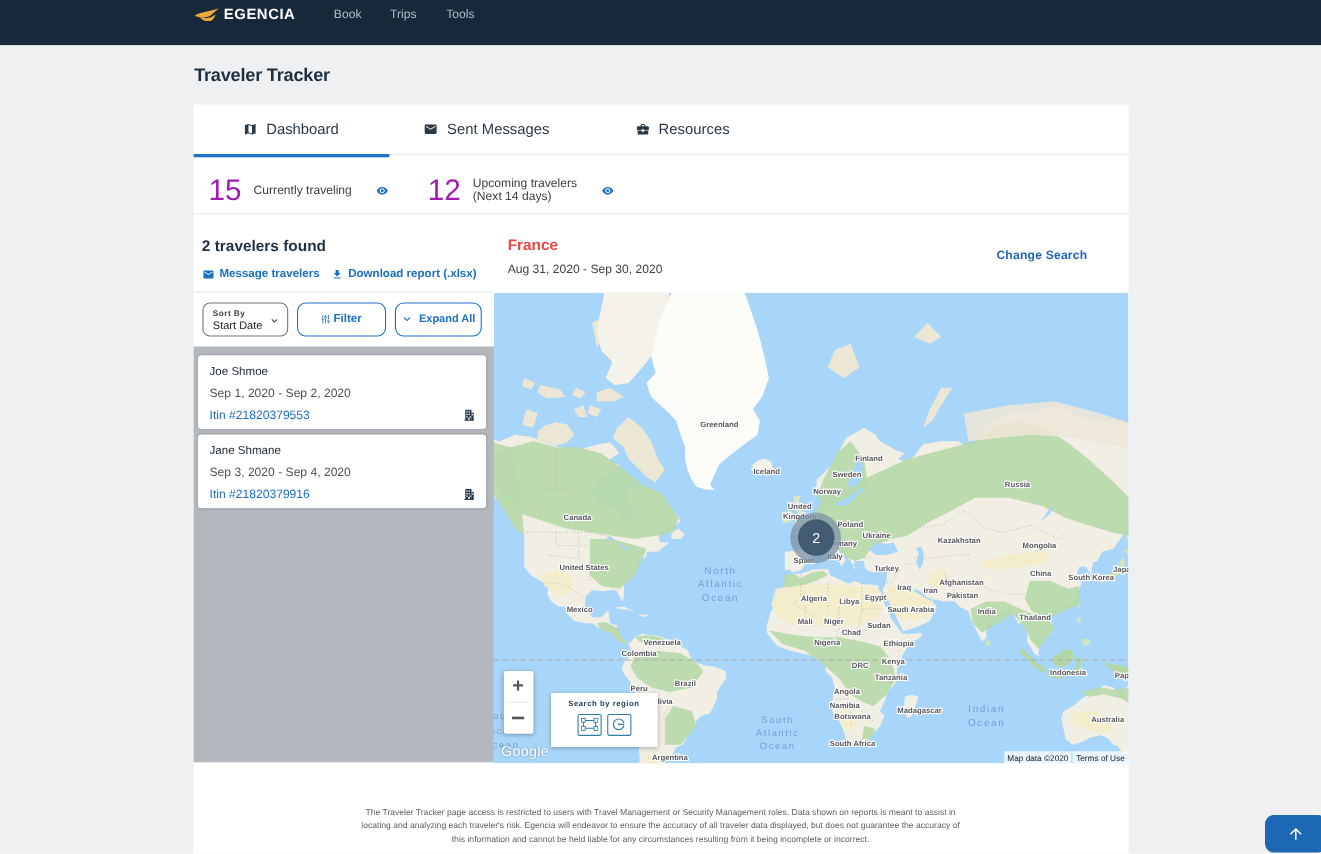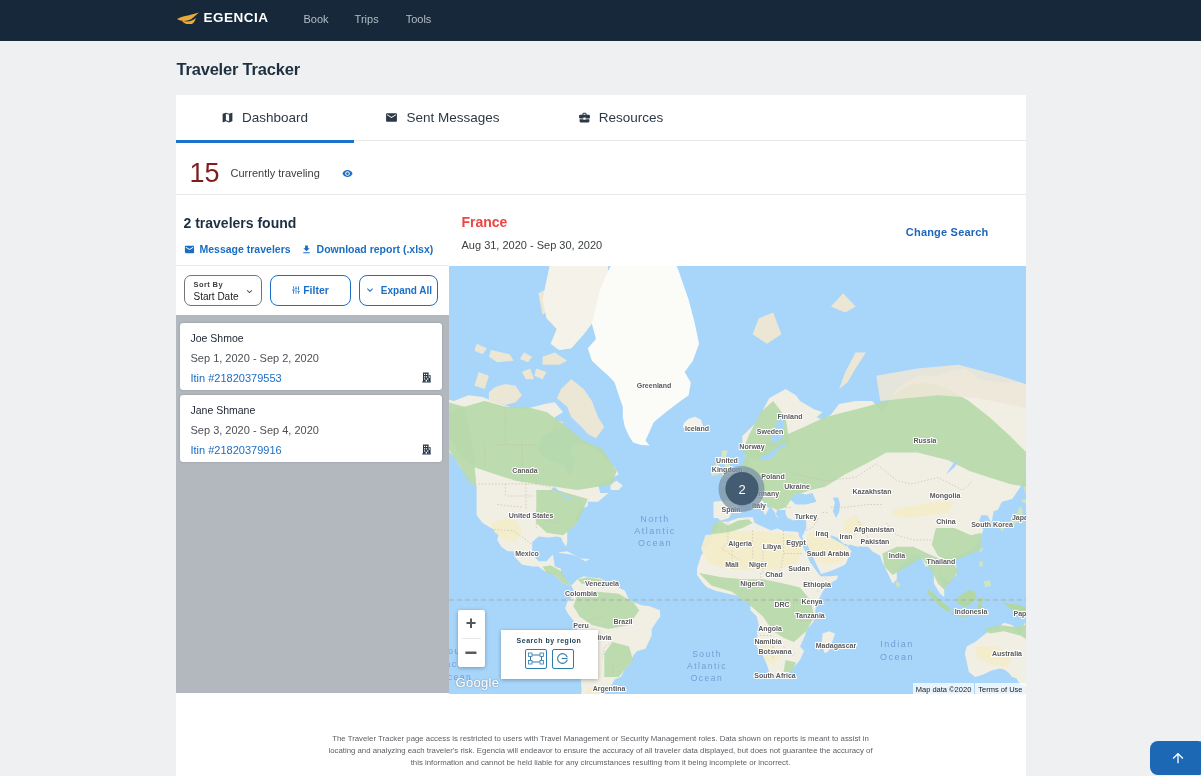--- a/index.html
+++ b/index.html
@@ -1,36 +1,36 @@
 <!DOCTYPE html>
 <html><head><meta charset="utf-8"><title>Traveler Tracker</title><style>
 *{margin:0;padding:0;box-sizing:border-box}
 html,body{width:1201px;height:776px;overflow:hidden}
 body{background:#eef0f1;font-family:"Liberation Sans",sans-serif;position:relative}
 .nav{height:41px;background:#16283a}
-.navin{width:850px;margin:0 auto;height:25px;display:flex;align-items:flex-end}
+.navin{width:850px;margin:0 auto;height:25px;display:flex;align-items:center}
 .logo{display:flex;align-items:center;margin-left:1px}
 .logotxt{color:#fff;font-weight:bold;font-size:13.5px;letter-spacing:.5px;margin-left:5px}
 .nlink{color:#b4bdc5;font-size:11px}
 .lnav{display:flex}
 .b1{margin-left:35px}.b2{margin-left:26px}.b3{margin-left:27px}
 .rnav{margin-left:auto;display:flex;align-items:center}
 .user{margin-left:16px;text-align:right;color:#b4bdc5;line-height:1.3}
 .user .n{font-size:10px}
 .user .c{font-size:8px;letter-spacing:.2px}
 .chev{margin-left:7px;display:flex}
 .wrap{width:850px;margin:0 auto}
 h1{font-size:16.5px;line-height:17px;color:#1e2f40;padding:19.5px 0 17px 1px;letter-spacing:-.2px}
 .card{background:#fff;width:850px}
 .tabs{height:46px;border-bottom:1px solid #e6e8ea;display:flex;position:relative}
 .tab{width:178px;display:flex;align-items:center;justify-content:center;color:#2b3947;font-size:13.5px}
 .tab svg{margin-right:8px}
 .tabline{position:absolute;left:0;bottom:-3px;width:178px;height:3px;background:#1a73c9}
 .stats{height:54px;border-bottom:1px solid #e6e8ea;display:flex;align-items:center;padding:12.5px 0 0 14px}
-.snum{font-size:27px;color:#7f1d1d;letter-spacing:0px}
+.snum{font-size:27px;color:#a21caf;letter-spacing:0px}
 .slab{font-size:11px;color:#3c4043;margin-left:11px;line-height:12.5px}
 .eye{margin-left:22px;display:flex}
 .stat2{margin-left:36px;display:flex;align-items:center}
 .main{display:flex}
 .left{width:308px}
 .lhead{height:71px;padding:20px 0 0 8px;border-bottom:1px solid #e6e8ea}
 .lhead h2{font-size:14px;line-height:16px;color:#1e2f40}
 .llinks{margin-top:12.5px;display:flex;align-items:center;font-size:10.5px;color:#1a6dc3;font-weight:bold;white-space:nowrap}
 .llinks .ml{display:flex;align-items:center}
 .llinks .dl{margin-left:10px;display:flex;align-items:flex-end}
@@ -111,20 +111,29 @@
     <div class="tabline"></div>
   </div>
   <div class="stats">
     <span class="snum">15</span>
         <span class="slab">Currently traveling</span>
         <span class="eye">
           <svg width="11" height="11" viewBox="0 0 24 24" fill="#1a73c9">
             <path d="M12 4.5C7 4.5 2.73 7.61 1 12c1.73 4.39 6 7.5 11 7.5s9.27-3.11 11-7.5c-1.73-4.39-6-7.5-11-7.5zM12 17c-2.76 0-5-2.24-5-5s2.24-5 5-5 5 2.24 5 5-2.24 5-5 5zm0-8c-1.66 0-3 1.34-3 3s1.34 3 3 3 3-1.34 3-3-1.34-3-3-3z"></path>
           </svg>
         </span>
+    <div class="stat2">
+          <span class="snum">12</span>
+          <span class="slab">Upcoming travelers<br>(Next 14 days)</span>
+          <span class="eye">
+            <svg width="11" height="11" viewBox="0 0 24 24" fill="#1a73c9">
+              <path d="M12 4.5C7 4.5 2.73 7.61 1 12c1.73 4.39 6 7.5 11 7.5s9.27-3.11 11-7.5c-1.73-4.39-6-7.5-11-7.5zM12 17c-2.76 0-5-2.24-5-5s2.24-5 5-5 5 2.24 5 5-2.24 5-5 5zm0-8c-1.66 0-3 1.34-3 3s1.34 3 3 3 3-1.34 3-3-1.34-3-3-3z"></path>
+            </svg>
+          </span>
+        </div>
   </div>
   <div class="main">
     <div class="left">
       <div class="lhead">
         <h2>2 travelers found</h2>
         <div class="llinks">
               <span class="ml">
                 <svg width="11" height="11" viewBox="0 0 24 24" fill="#1a6dc3">
                   <path d="M20 4H4c-1.1 0-1.99.9-1.99 2L2 18c0 1.1.9 2 2 2h16c1.1 0 2-.9 2-2V6c0-1.1-.9-2-2-2zm0 4l-8 5-8-5V6l8 5 8-5v2z"></path>
                 </svg>

